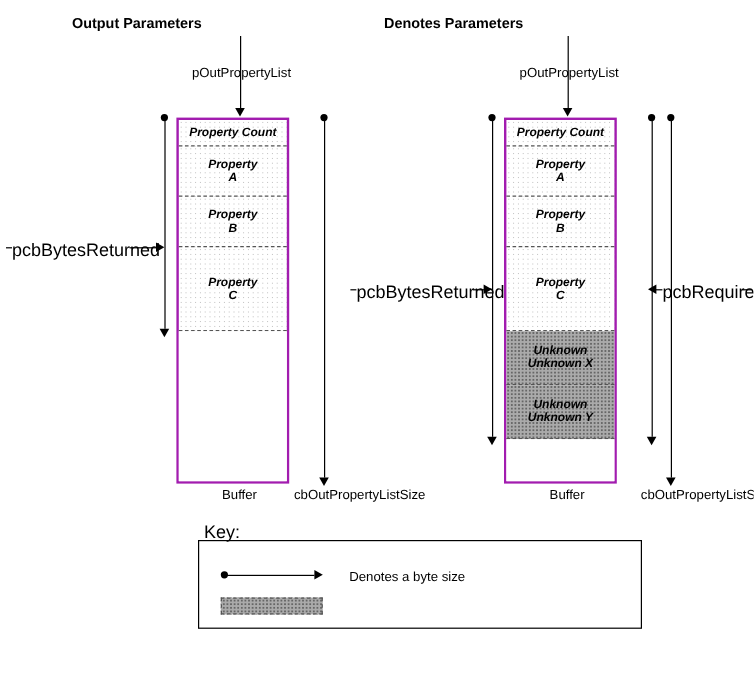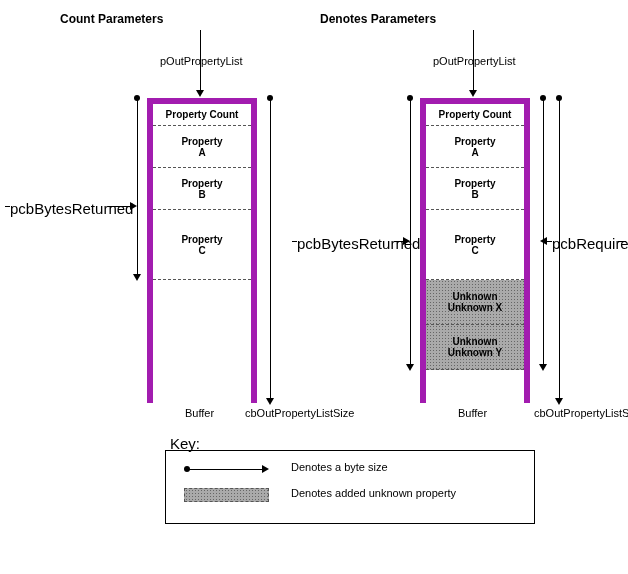--- a/index.html
+++ b/index.html
@@ -18,22 +18,23 @@
     font-size: 12px;
     position: absolute;
   }
   .label {
     font-size: 11px;
     position: absolute;
     text-align: left;
   }
   .buffer {
     position: absolute;
-    border: 6px solid #a21caf;
-    width: 110px;
+    border: 2px solid #a21caf;
+    width: 94px;
+    font-style: italic;
   }
   .segment {
     width: 100%;
     border-bottom: 1.5px dashed #555;
     background-image: radial-gradient(#bbb 0.5px, transparent 0.5px);
     background-size: 4px 4px;
     display: flex;
     align-items: center;
     justify-content: center;
     font-weight: bold;
@@ -89,21 +90,21 @@
     border-bottom: 4px solid transparent;
     border-left: 7px solid #000;
   }
   .key-box {
     position: absolute;
     border: 1px solid #000;
     padding: 10px 15px;
   }
   .key-row {
     display: flex;
-    align-items: flex-start;
+    align-items: flex-end;
     height: 26px;
   }
   .key-symbol {
     width: 90px;
     height: 16px;
     margin-right: 20px;
     position: relative;
   }
   .key-text {
     font-size: 11px;
@@ -114,21 +115,21 @@
   }
   .sideline {
     position: absolute;
     height: 1px;
     background: #000;
   }
 </style>
 </head>
 <body>
 
-<div class="title" style="left:60px; top:12px;">Count Parameters</div>
+<div class="title" style="left:60px; top:12px;">Output Parameters</div>
 <div class="title" style="left:320px; top:12px;">Denotes Parameters</div>
 
 <div class="label" style="left:160px; top:55px;">pOutPropertyList</div>
 <div style="position:absolute; left:200px; top:30px;">
   <div class="arrow-line" style="top:0; height:60px;"></div>
   <div class="arrowhead-down" style="top:60px;"></div>
 </div>
 
 <div class="buffer" style="left:147px; top:98px; height:305px;">
   <div class="segment" style="height:22px;">Property Count</div>
@@ -231,15 +232,14 @@
       <div class="dot" style="left:3px; top:5px; margin-left:0;"></div>
       <div style="position:absolute; left:6px; top:8px; width:75px; height:1px; background:#000;"></div>
       <div class="arrowhead-right" style="left:81px; top:4px;"></div>
     </div>
     <div class="key-text">Denotes a byte size</div>
   </div>
   <div class="key-row">
     <div class="key-symbol">
       <div style="position:absolute; left:3px; top:1px; width:85px; height:14px; border:1.5px dashed #555; background-image: radial-gradient(#666 0.7px, transparent 0.7px), linear-gradient(#aaa,#aaa); background-size:3px 3px, auto;"></div>
     </div>
-    <div class="key-text">Denotes added unknown property</div>
   </div>
 </div>
 
 </body></html>

